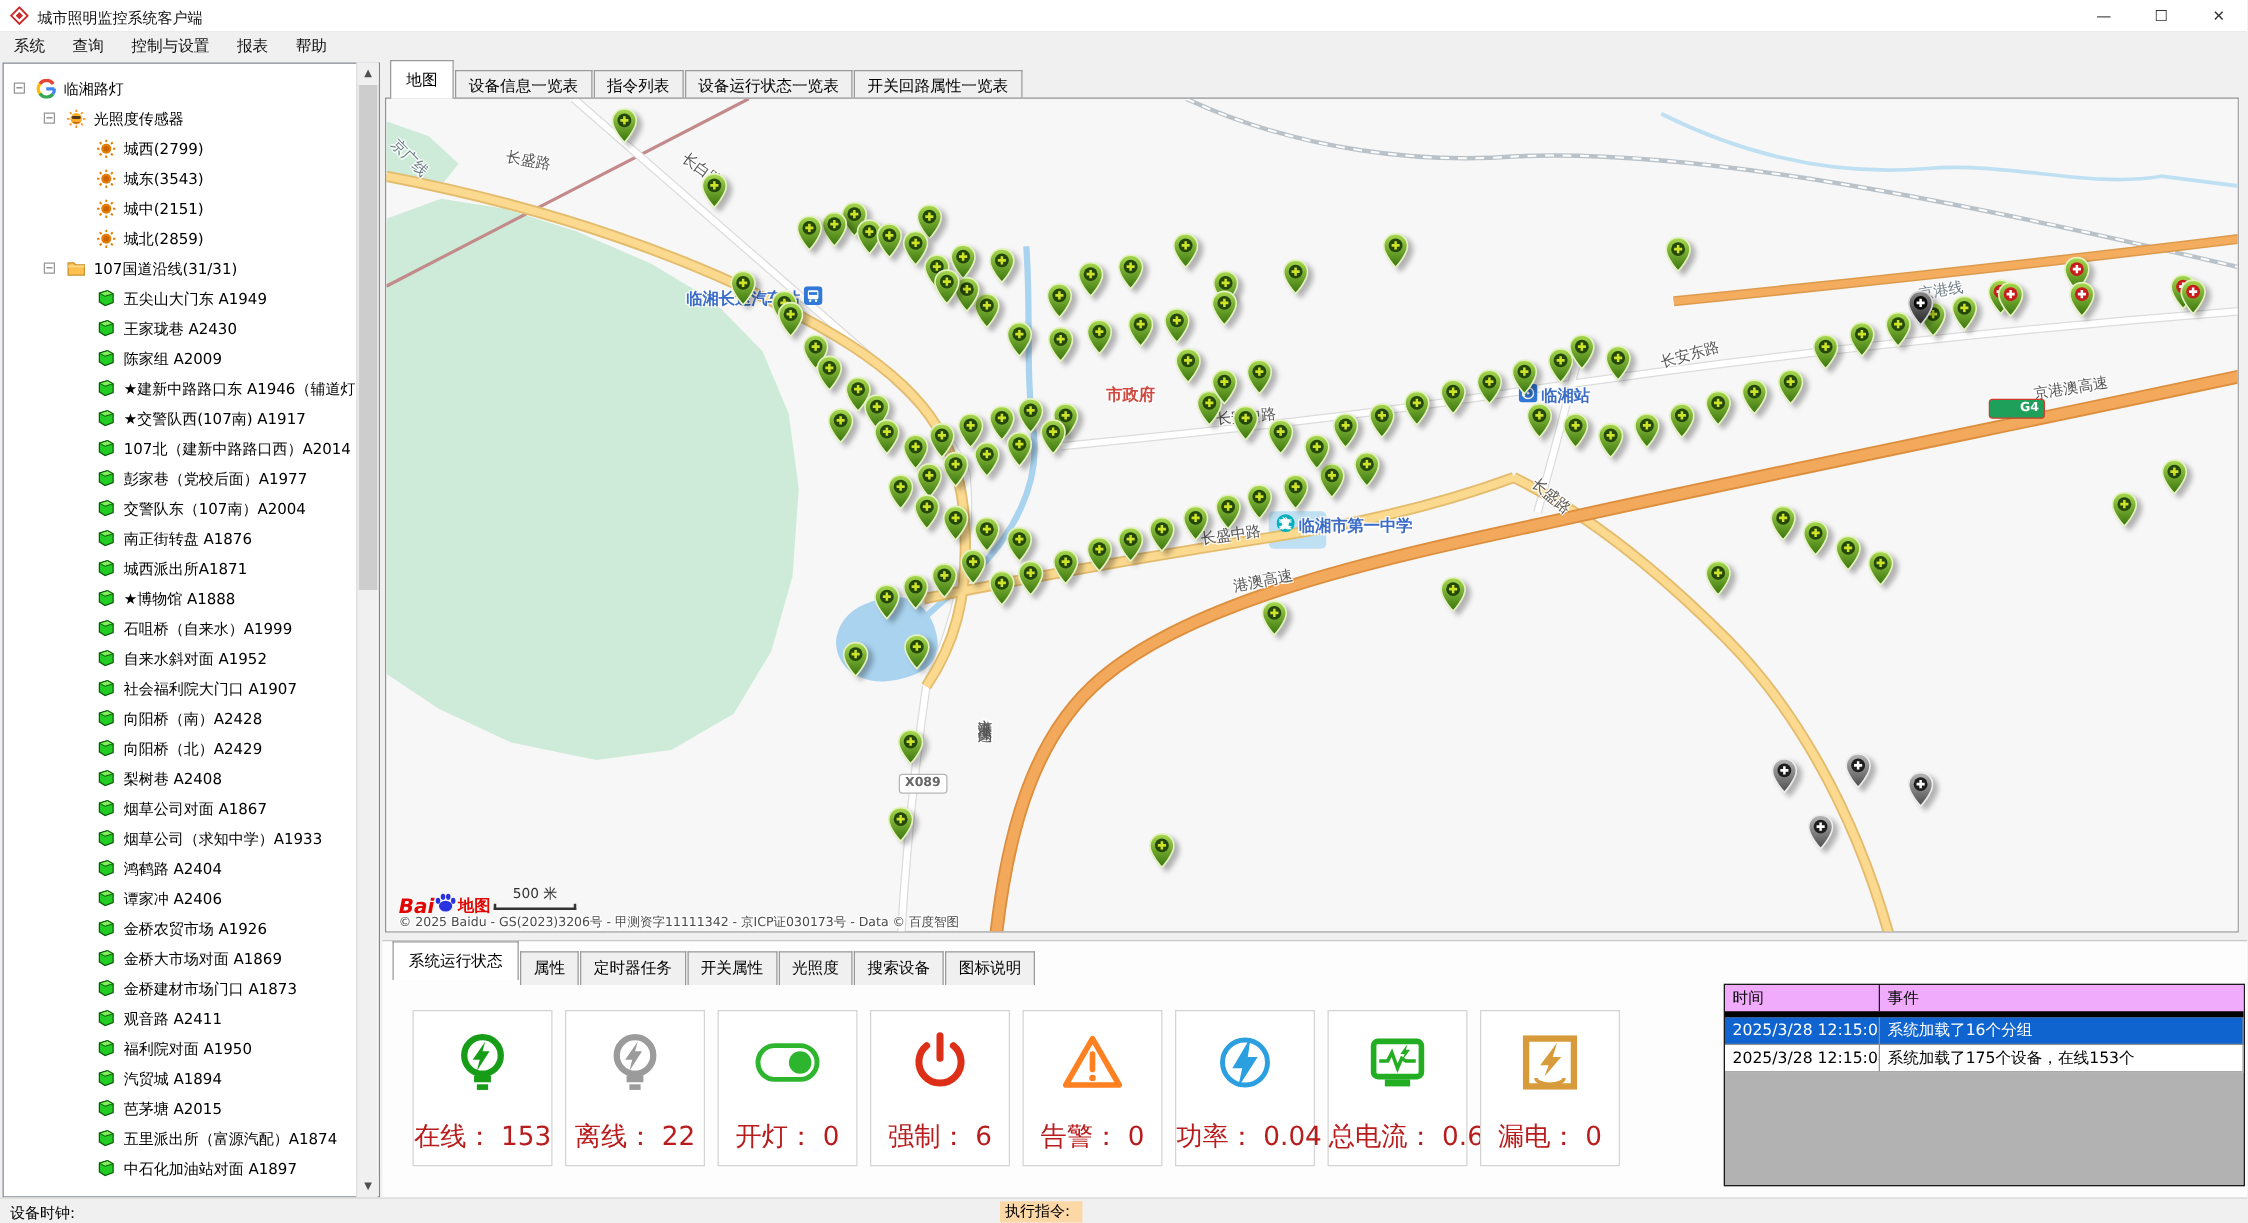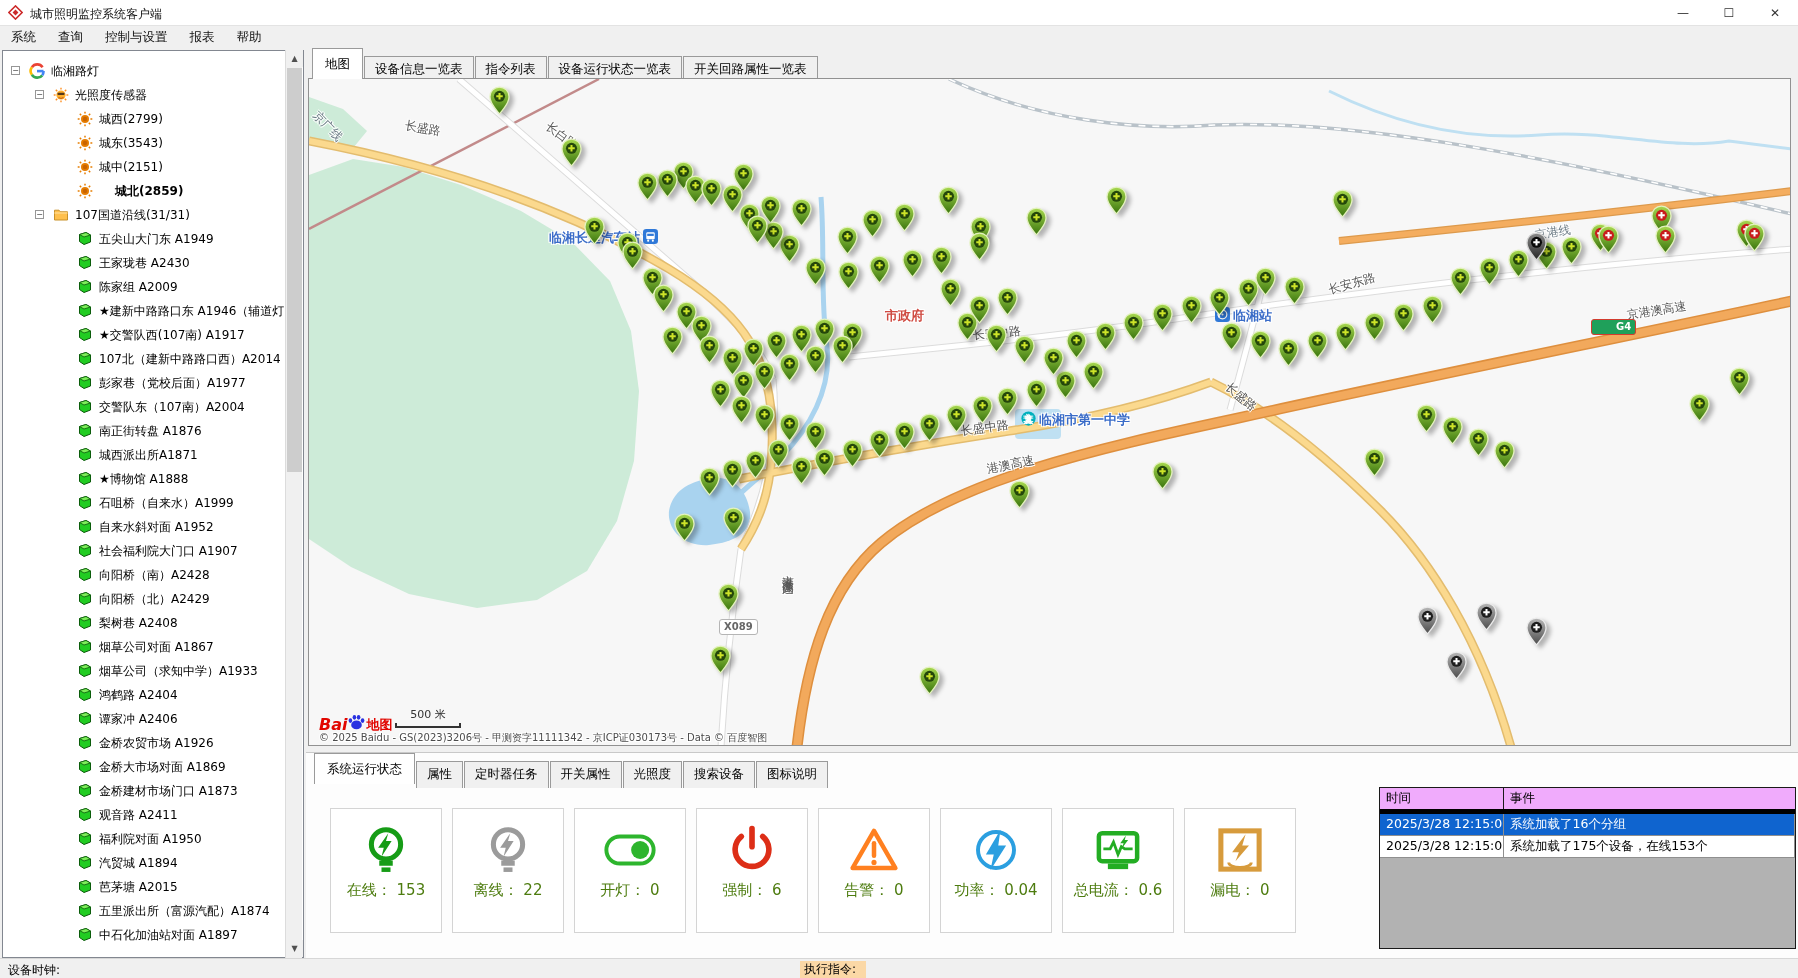--- a/index.html
+++ b/index.html
@@ -69,21 +69,21 @@
     text-shadow:-1px -1px 0 #fff,1px -1px 0 #fff,-1px 1px 0 #fff,1px 1px 0 #fff; }
 
   
   .bottom-panel { position:absolute; left:306px; top:752px; width:1492px; height:206px; background:#fdfdfd;
     border-top:1px solid #c9c9c9; }
   .bottom-tabs { position:absolute; left:8px; top:0px; height:28px; }
   .cards { position:absolute; left:0; top:0; }
   .card { position:absolute; top:55px; width:112px; height:125px; background:#fff; border:1px solid #d4d4d4;
     text-align:center; }
   .card .cicon { margin-top:14px; height:58px; }
-  .card .ctext { font-size:15px; color:#4d7c0f; white-space:nowrap; }
+  .card .ctext { margin-top:14px; font-size:21px; color:#b91c1c; white-space:nowrap; }
   .event-panel { position:absolute; left:1073px; top:34px; width:417px; height:162px; background:#b2b2b2;
     border:1px solid #1a1a1a; overflow:hidden; }
   .ev-head { display:grid; grid-template-columns:124px 1fr; background:#f0abfc; border-bottom:5px solid #000000; }
   .ev-head div { padding:2px 6px; font-size:12.5px; color:#000; border-right:1px solid #1a1a1a; }
   .ev-head div:last-child { border-right:none; }
   .ev-row { display:grid; grid-template-columns:124px 1fr; background:#fff; border-bottom:1px solid #8f8f8f; }
   .ev-row div { padding:2px 6px; font-size:12.5px; color:#000; border-right:1px solid #8f8f8f; white-space:nowrap; overflow:hidden; }
   .ev-row.sel { background:#0f64cf; }
   .ev-row.sel div { color:#fff; }
 
@@ -214,21 +214,21 @@
                 <line x1="13.4" y1="8" x2="15.3" y2="8"></line>
                 <line x1="2.8" y1="2.8" x2="4.2" y2="4.2"></line>
                 <line x1="11.8" y1="11.8" x2="13.2" y2="13.2"></line>
                 <line x1="2.8" y1="13.2" x2="4.2" y2="11.8"></line>
                 <line x1="11.8" y1="4.2" x2="13.2" y2="2.8"></line>
               </g>
               <circle cx="8" cy="8" r="4" fill="#e67d00"></circle>
               <circle cx="8" cy="8" r="2.2" fill="#c96400"></circle>
             </svg>
           </span>
-          <span class="tree-lbl" style="left: 112px; font-weight: bold;">城北(2859)</span>
+          <span class="tree-lbl" style="left: 96px;">城北(2859)</span>
         </div>
         <div class="tree-row" style="top: 152px; left: 0px;">
           <span class="tree-exp" style="left: 32px;">−</span>
           <span class="tree-ico" style="left: 50px;">
             <svg viewBox="0 0 16 16" width="16" height="16">
               <path d="M1.5,3.2 L6,3.2 L7.5,4.8 L14.5,4.8 L14.5,13 L1.5,13 Z" fill="#ffc04d" stroke="#c8912a" stroke-width="1"></path>
               <path d="M1.5,6 H14.5" stroke="#ffd98c" stroke-width="1.4"></path>
             </svg>
           </span>
           <span class="tree-lbl" style="left: 72px;">107国道沿线(31/31)</span>

